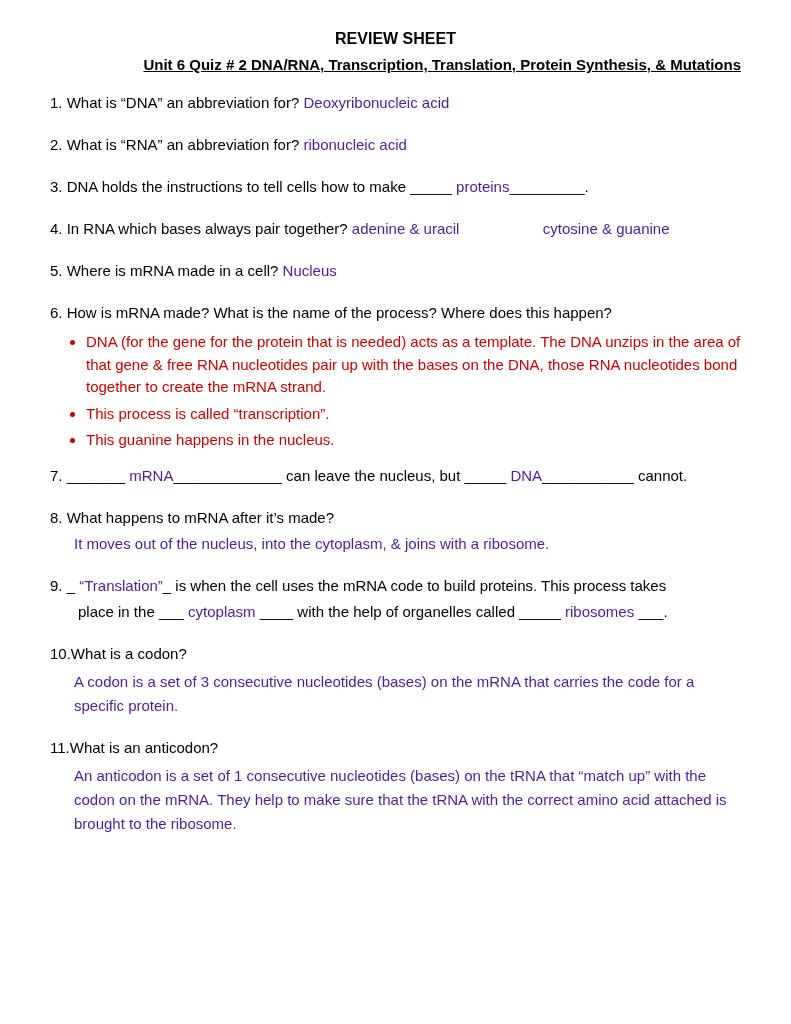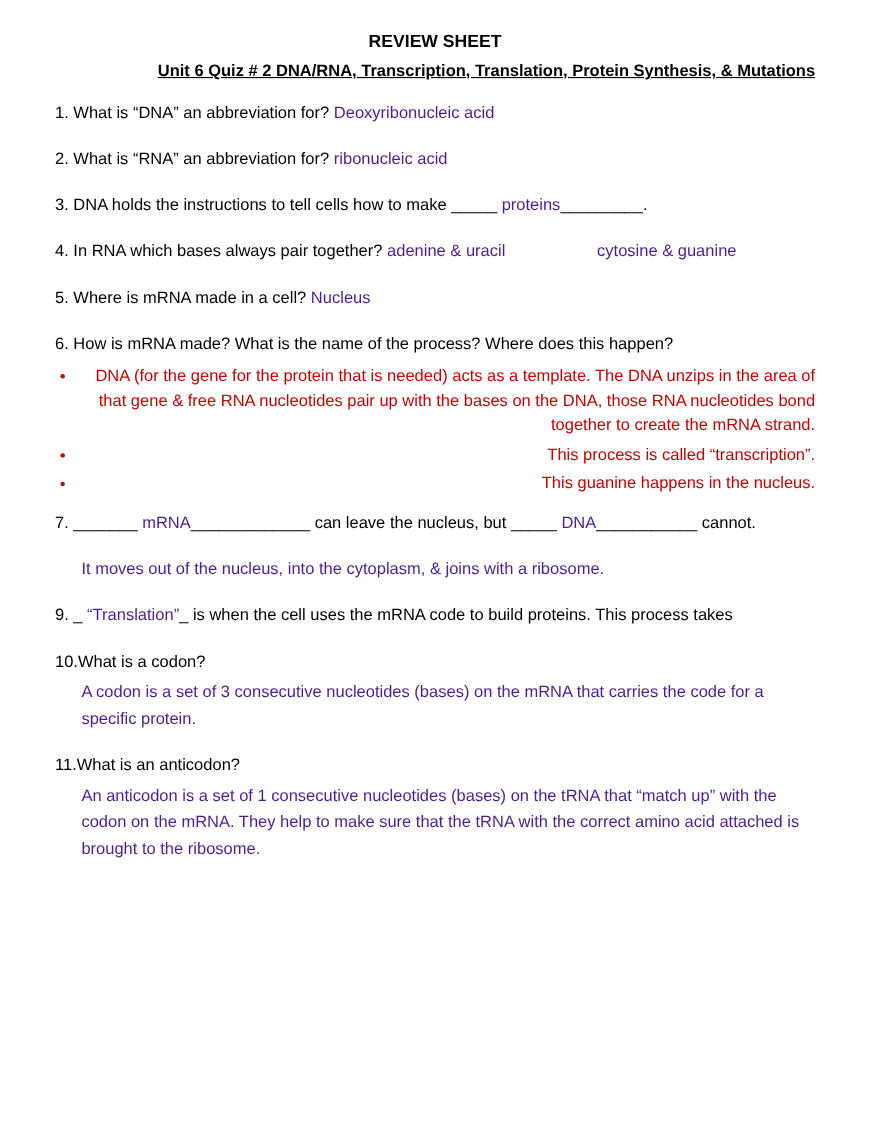--- a/index.html
+++ b/index.html
@@ -37,23 +37,22 @@
       margin-bottom: 12px;
     }
     .red {
       color: #4c1d95;
     }
     .question-text {
       color: #000000;
     }
     .bullet-list {
       list-style: disc;
-      margin-left: 20px;
+      margin-left: 36px;
       margin-top: 6px;
-      text-align: right;
     }
     .bullet-list li {
       color: #cc0000;
       margin-bottom: 4px;
       line-height: 1.5;
     }
     .q9-line2 {
       padding-left: 28px;
       margin-top: 2px;
     }
@@ -104,27 +103,31 @@
     <li>This guanine happens in the nucleus.</li>
   </ul>
 </div>
 
 <div class="question-block">
   <span class="question-text">7.</span>
   <span class="question-text">  _______ </span><span class="red">mRNA</span><span class="question-text">_____________ can leave the nucleus, but _____ </span><span class="red">DNA</span><span class="question-text">___________ cannot.</span>
 </div>
 
 <div class="question-block">
+  <div><span class="question-text">8.</span><span class="question-text">  What happens to mRNA after it’s made?</span></div>
   <div class="red" style="padding-left:24px; margin-top:2px;">It moves out of the nucleus, into the cytoplasm, &amp; joins with a ribosome.</div>
 </div>
 
 <div class="question-block">
   <div>
     <span class="question-text">9.</span>
     <span class="question-text">  _ </span><span class="red">“Translation”</span><span class="question-text">_ is when the cell uses the mRNA code to build proteins. This process takes</span>
+  </div>
+  <div class="q9-line2">
+    <span class="question-text">place in the ___ </span><span class="red">cytoplasm</span><span class="question-text"> ____ with the help of organelles called _____ </span><span class="red">ribosomes</span><span class="question-text"> ___.</span>
   </div>
 </div>
 
 <div class="question-block">
   <div>
     <span class="question-text">10.</span><span class="question-text">What is a codon?</span>
   </div>
   <div class="red" style="padding-left:24px; margin-top:4px;">
     A codon is a set of 3 consecutive nucleotides (bases) on the mRNA that carries the code for a specific protein.
   </div>

